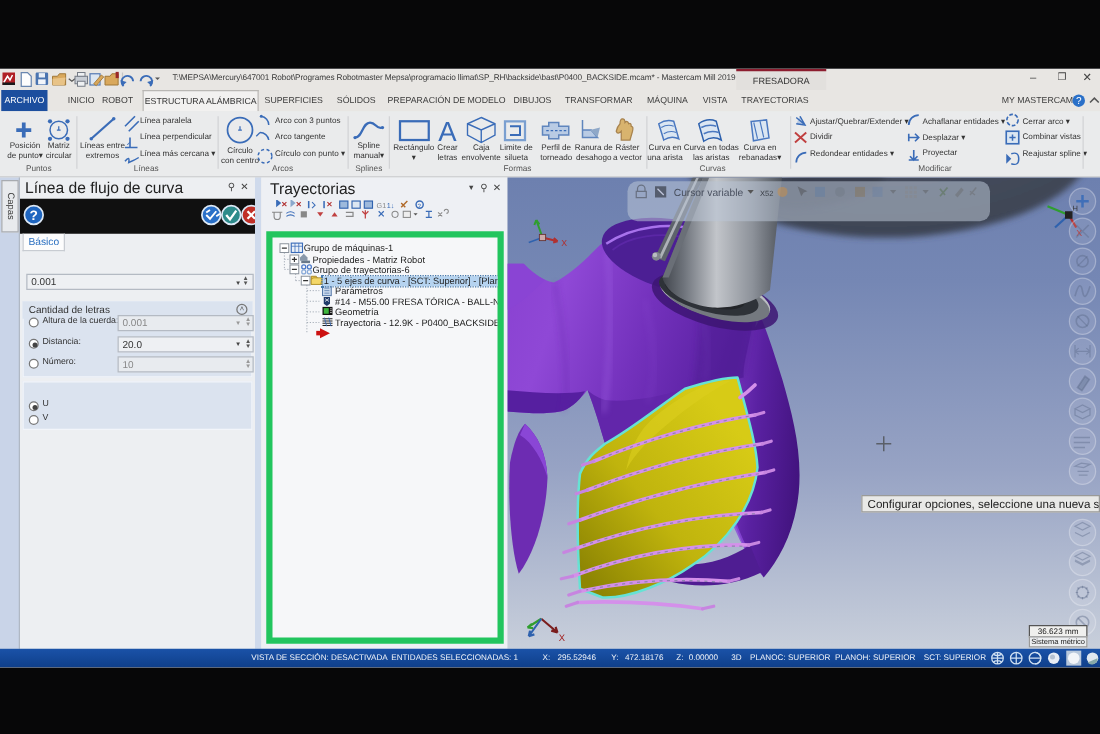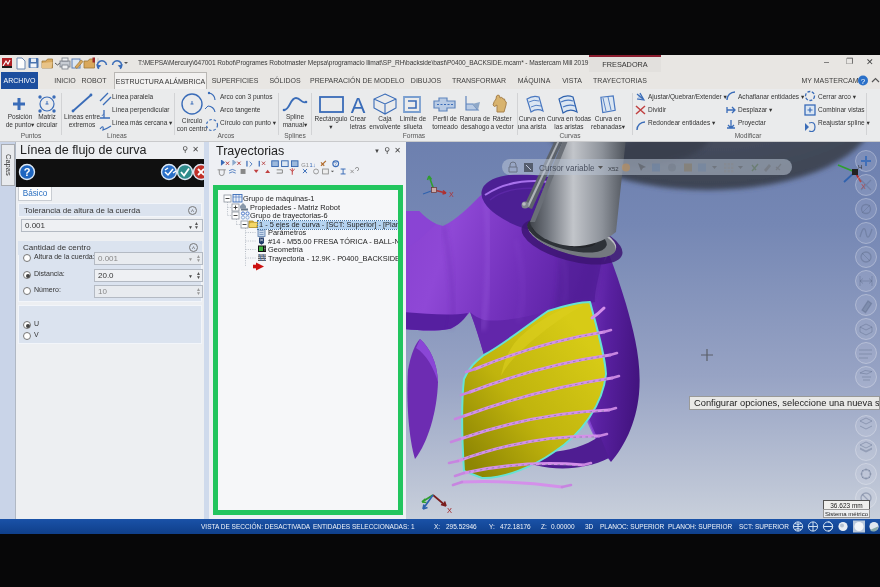--- a/index.html
+++ b/index.html
@@ -41,21 +41,21 @@
   .radio.on:after{content:"";position:absolute;left:2px;top:2px;width:4px;height:4px;background:#444;border-radius:50%}
   .rlab{position:absolute;font-size:7px;color:#333;white-space:nowrap}
   
   #tpanel{position:absolute;left:209px;top:0;width:197px;height:377px;background:#eef0f4}
   #tp-title{position:absolute;left:7px;top:2px;font-size:12.5px;color:#222}
   #ttools{position:absolute;left:7px;top:18px;width:190px;height:40px;transform:scale(0.82);transform-origin:0 0}
   #tree{position:absolute;left:4px;top:43px;width:190px;height:330px;background:#f6f7f9;border:5px solid #22c55e;overflow:hidden}
   .titem{position:absolute;font-size:7.4px;color:#222;white-space:nowrap;line-height:8px}
   
   #vp{position:absolute;left:406px;top:0;width:474px;height:377px;background:linear-gradient(180deg,#6d80af 0%,#7587b4 22%,#97a3c4 62%,#c8cfdb 100%);overflow:hidden}
-  #vptools{position:absolute;left:96px;top:17px;width:290px;height:16px;background:rgba(186,196,214,0.55);border-radius:8px}
+  #vptools{position:absolute;left:96px;top:3px;width:290px;height:32px;background:rgba(186,196,214,0.55);border-radius:8px}
   #tooltip{position:absolute;left:283px;top:254px;width:191px;height:14px;background:#e9e9e7;border:1px solid #9a9a98;font-size:9.3px;color:#222;line-height:12px;padding-left:4px;white-space:nowrap;overflow:hidden}
   #mmbox{position:absolute;left:417px;top:358px;width:47px;height:10px;background:#f0f0ee;border:1px solid #555;font-size:6.5px;color:#222;text-align:center;line-height:9px}
   #mmbox2{position:absolute;left:417px;top:367px;width:47px;height:9px;font-size:6px;color:#222;text-align:center;line-height:8px;background:#eceef0;border:1px solid #999}
   
   #status{position:absolute;left:0;top:464px;width:880px;height:15px;background:linear-gradient(180deg,#1a52a8,#0f3f8a)}
   #status span{position:absolute;top:0;font-size:6.5px;color:#f0f4fa;line-height:15px;white-space:nowrap}
 </style>
 </head>
 <body>
 <div id="screen">
@@ -265,31 +265,27 @@
             <text x="11" y="17" font-size="11" font-weight="bold" fill="#fff" text-anchor="middle" font-family="Liberation Sans">?</text>
         <circle cx="153" cy="13" r="7.5" fill="#2a70c8" stroke="#dce8f5" stroke-width="1.4"></circle>
             <path d="M149 13 l3 3 l5 -6 M152 9 l-3 2 m8 3 l3 -2" stroke="#fff" stroke-width="1.5" fill="none"></path>
         <circle cx="169" cy="13" r="7.5" fill="#2e8b8b" stroke="#dce8f5" stroke-width="1.4"></circle>
             <path d="M165 13 l3 3.5 l5 -7" stroke="#fff" stroke-width="1.8" fill="none"></path>
         <circle cx="185" cy="13" r="7.5" fill="#c03028" stroke="#dce8f5" stroke-width="1.4"></circle>
             <path d="M182 10 l6 6 m0 -6 l-6 6" stroke="#fff" stroke-width="1.8" fill="none"></path>
       </svg></div>
       <div id="lp-basico">Básico</div>
 
-      <div class="sect" style="top:61px;height:14px">
-          <div class="shead">Tolerancia de altura de la cuerda</div>
-          <div class="chev">˄</div>
-        </div>
       <div class="inp" style="left:5px;top:77px;width:182px;height:13px;line-height:12px">0.001</div>
       <div style="position:absolute;left:172px;top:82px;font-size:5px;color:#444">▼</div>
       <div class="spin" style="left:178px;top:79px">▲<br>▼</div>
 
       <div class="sect" style="top:99px;height:61px"></div>
       <div class="sect" style="top:99px;height:14px;border:none">
-          <div class="shead">Cantidad de centro</div>
+          <div class="shead">Cantidad de letras</div>
           <div class="chev">˄</div>
         </div>
       <div class="radio" style="left:7px;top:112px"></div>
         <div class="rlab" style="left:18px;top:111px">Altura de la cuerda:</div>
       <div class="inp dis" style="left:78px;top:110px;width:109px;height:13px;line-height:12px">0.001</div>
         <div style="position:absolute;left:172px;top:114px;font-size:5px;color:#999">▼</div>
         <div class="spin" style="left:180px;top:112px;color:#999">▲<br>▼</div>
       <div class="radio on" style="left:7px;top:129px"></div>
         <div class="rlab" style="left:18px;top:128px">Distancia:</div>
       <div class="inp" style="left:78px;top:127px;width:109px;height:13px;line-height:12px">20.0</div>

